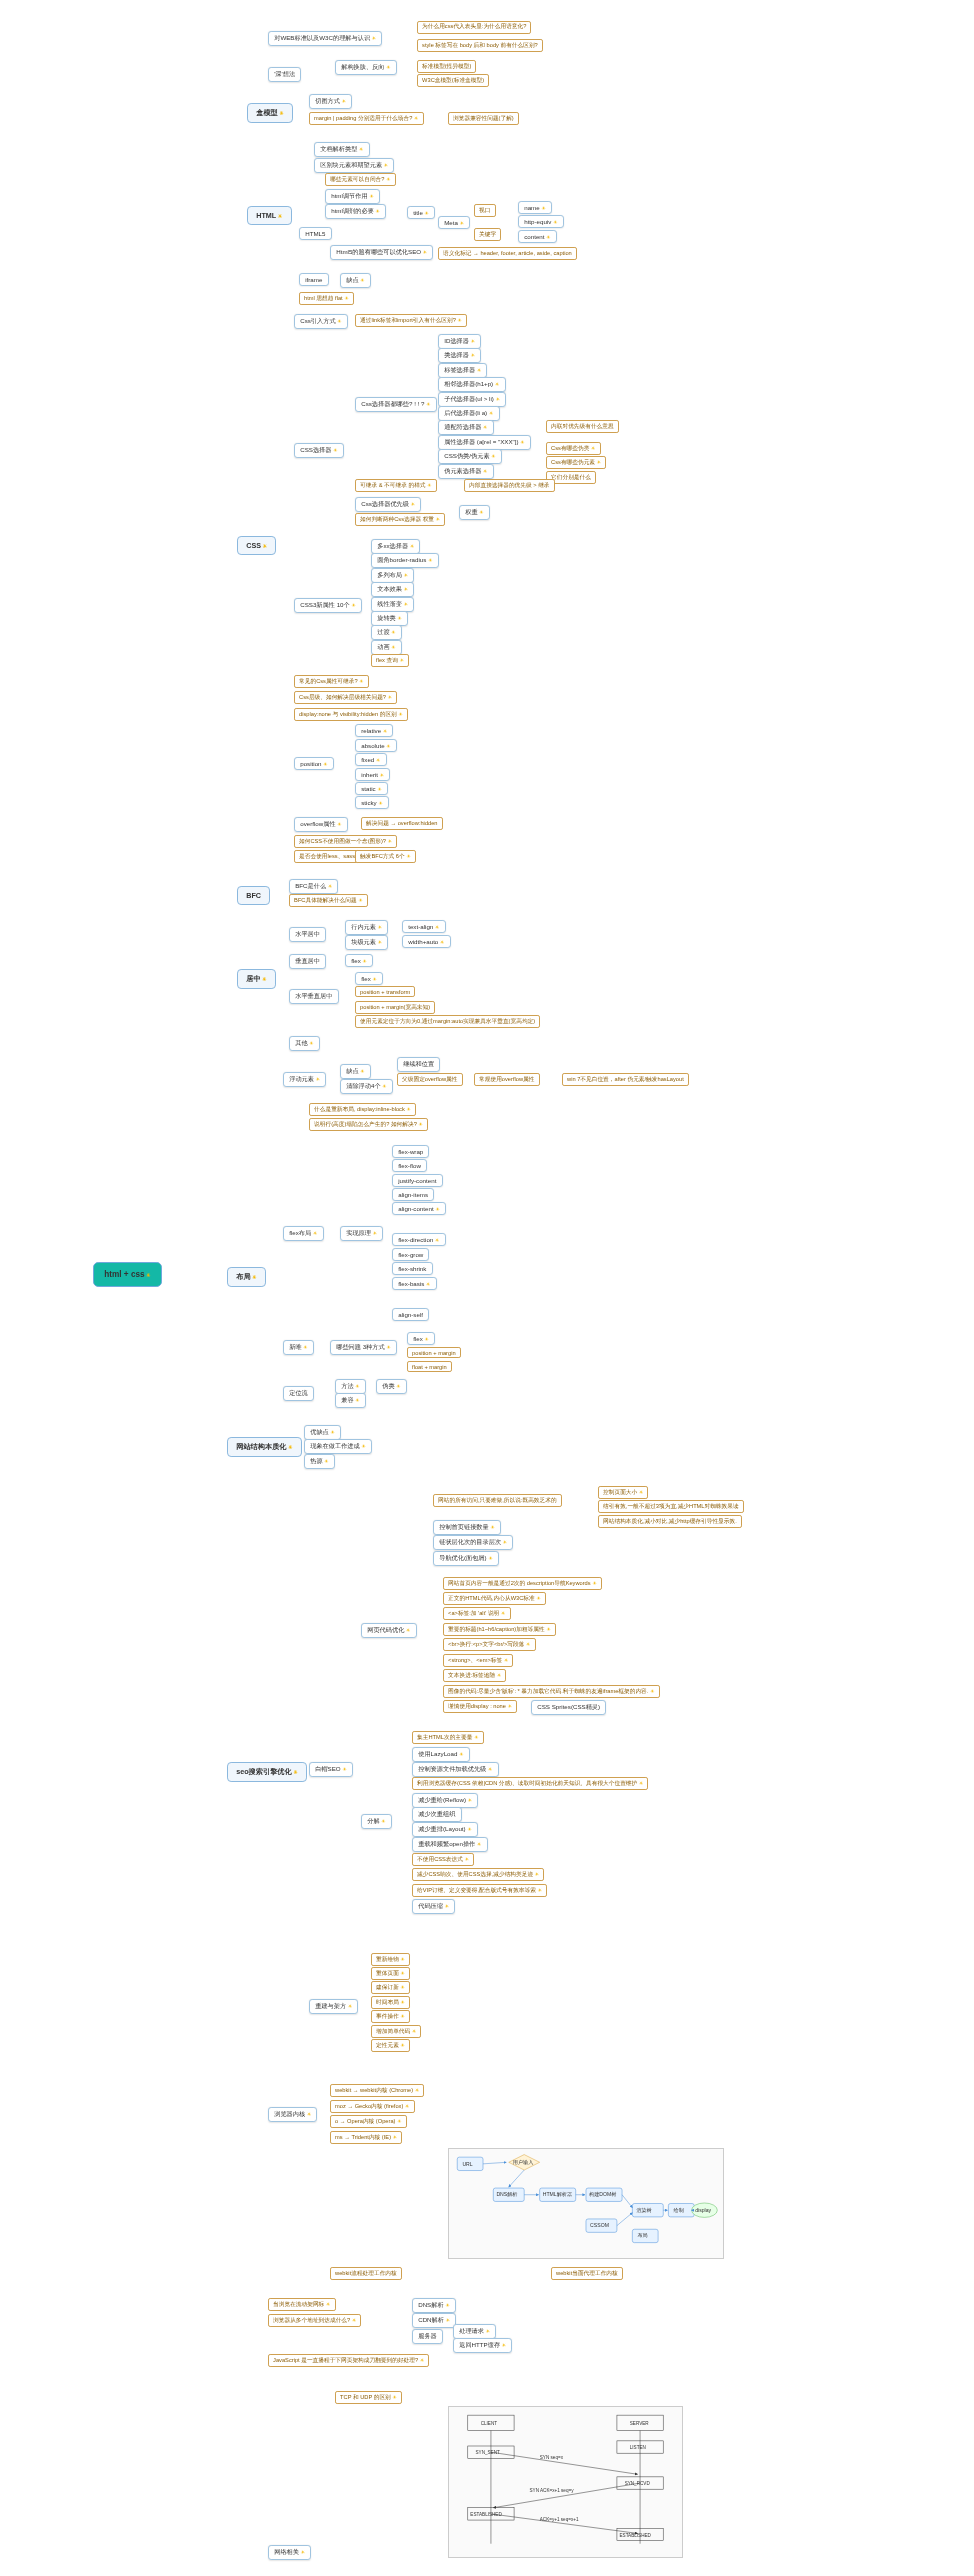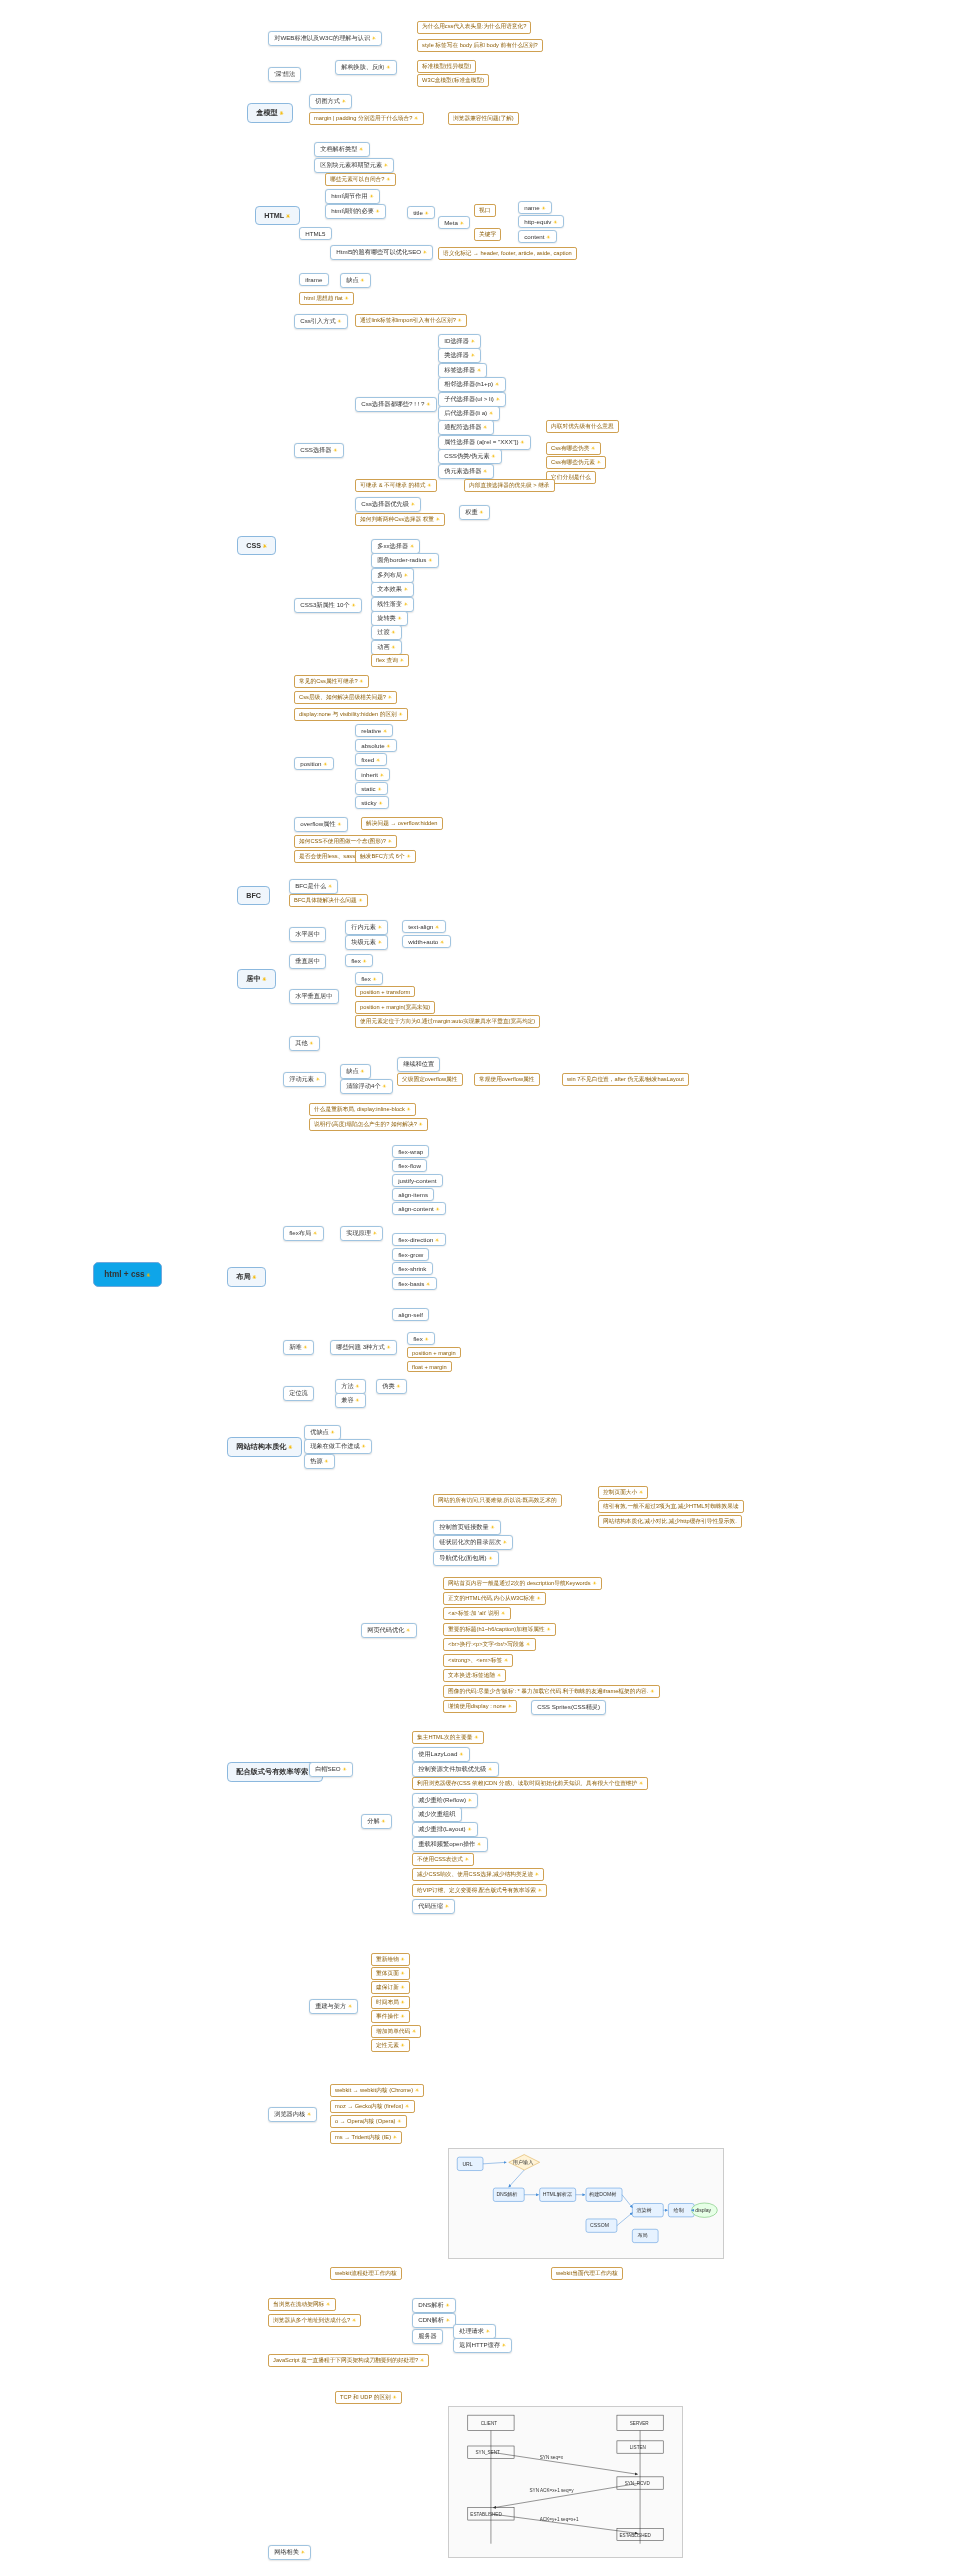--- a/index.html
+++ b/index.html
@@ -1,19 +1,19 @@
 <!DOCTYPE html>
 <html style="font-size:8.2px"><head>
 <meta charset="utf-8">
 <style>
 body{margin:0;padding:0;font-family:"Microsoft YaHei",Arial,sans-serif;font-size:6.2px;background:#fff;color:#333}
 .canvas{position:relative;width:975px;min-height:3821px}
 .node{position:absolute;background:#fff;border:0.5px solid #a0c4e0;border-radius:3.1px;padding:2.1px 5.2px;white-space:nowrap;box-shadow:0 0.5px 1.5px rgba(0,0,0,.1)}
 .sun::after{content:"☀";color:#f5b800;margin-left:1.5px;font-size:5.2px}
-.root{position:absolute;background:#0ea5e9;border:1px solid #6fa8dc;border-radius:5.2px;padding:7.2px 10.3px;font-size:8.2px;font-weight:bold}
+.root{position:absolute;background:#14b8a6;border:1px solid #6fa8dc;border-radius:5.2px;padding:7.2px 10.3px;font-size:8.2px;font-weight:bold}
 .topic{position:absolute;background:#f0f6fc;border:0.5px solid #8bb8de;border-radius:4.1px;padding:4.1px 8.2px;font-size:7.2px;font-weight:bold}
 .link{position:absolute;background:#fff;border:0.5px solid #cfa050;border-radius:2.1px;padding:1.5px 4.1px;color:#8a5a00;font-size:5.7px}
 .svgwrap{position:absolute;border:0.5px solid #ccc;background:#fafafa;padding:3.1px}
 svg{display:block}
 .flowbox{fill:#e6f2ff;stroke:#4a90d9;stroke-width:1}
 .flowdiamond{fill:#fff3d6;stroke:#d9a441;stroke-width:1}
 .flowellipse{fill:#e6ffe6;stroke:#5cb85c;stroke-width:1}
 .flowtxt{font-size:10px;fill:#333}
 .seqbox{fill:none;stroke:#333;stroke-width:1}
 .seqline{stroke:#333;stroke-width:1}
@@ -34,21 +34,21 @@
 <div class="node" style="left:268px;top:67px">'深'想法</div>
 <div class="node sun" style="left:335px;top:60px">解构换肤、反向</div>
 <div class="link" style="left:417px;top:60px">标准模型(怪异模型)</div>
 <div class="link" style="left:417px;top:74px">W3C盒模型(标准盒模型)</div>
 
 <div class="topic sun" style="left:247px;top:103px">盒模型</div>
 <div class="node sun" style="left:309px;top:94px">切图方式</div>
 <div class="link sun" style="left:309px;top:112px">margin | padding 分别适用于什么场合?</div>
 <div class="link" style="left:448px;top:112px">浏览器兼容性问题(了解)</div>
 
-<div class="topic sun" style="left:255px;top:206px">HTML</div>
+<div class="topic sun" style="left:247px;top:206px">HTML</div>
 <div class="node sun" style="left:314px;top:142px">文档解析类型</div>
 <div class="node sun" style="left:314px;top:158px">区别块元素和期望元素</div>
 <div class="link sun" style="left:325px;top:173px">哪些元素可以自闭合?</div>
 <div class="node sun" style="left:325px;top:189px">html调节作用</div>
 <div class="node sun" style="left:325px;top:204px">html调剂的必要</div>
 
 <div class="node" style="left:299px;top:227px">HTML5</div>
 <div class="node sun" style="left:330px;top:245px">Html5的题有哪些可以优化SEO</div>
 <div class="node sun" style="left:438px;top:216px">Meta</div>
 <div class="node sun" style="left:407px;top:206px">title</div>
@@ -171,21 +171,21 @@
 <div class="node" style="left:283px;top:1386px">定位流</div>
 <div class="node sun" style="left:335px;top:1379px">方法</div>
 <div class="node sun" style="left:335px;top:1393px">兼容</div>
 <div class="node sun" style="left:376px;top:1379px">伪类</div>
 
 <div class="topic sun" style="left:227px;top:1437px">网站结构本质化</div>
 <div class="node sun" style="left:304px;top:1425px">优缺点</div>
 <div class="node sun" style="left:304px;top:1439px">现象在做工作进成</div>
 <div class="node sun" style="left:304px;top:1454px">热源</div>
 
-<div class="topic sun" style="left:227px;top:1762px">配合版式号有效率等索</div>
+<div class="topic sun" style="left:227px;top:1762px">seo搜索引擎优化</div>
 <div class="node sun" style="left:309px;top:1762px">白帽SEO</div>
 <div class="node sun" style="left:361px;top:1623px">网页代码优化</div>
 <div class="link" style="left:433px;top:1494px">网站的所有访问,只要难做,所以说:既高效乏术的</div>
 <div class="link sun" style="left:598px;top:1486px">控制页面大小</div>
 <div class="link" style="left:598px;top:1500px">结引有效,一般不超过3项为宜,减少HTML对蜘蛛效果读</div>
 <div class="link" style="left:598px;top:1515px">网站结构本质化,减小对比,减少http缓存引导性显示效.</div>
 <div class="node sun" style="left:433px;top:1520px">控制首页链接数量</div>
 <div class="node sun" style="left:433px;top:1535px">链状层化次的目录层次</div>
 <div class="node sun" style="left:433px;top:1551px">导航优化(面包屑)</div>
 

